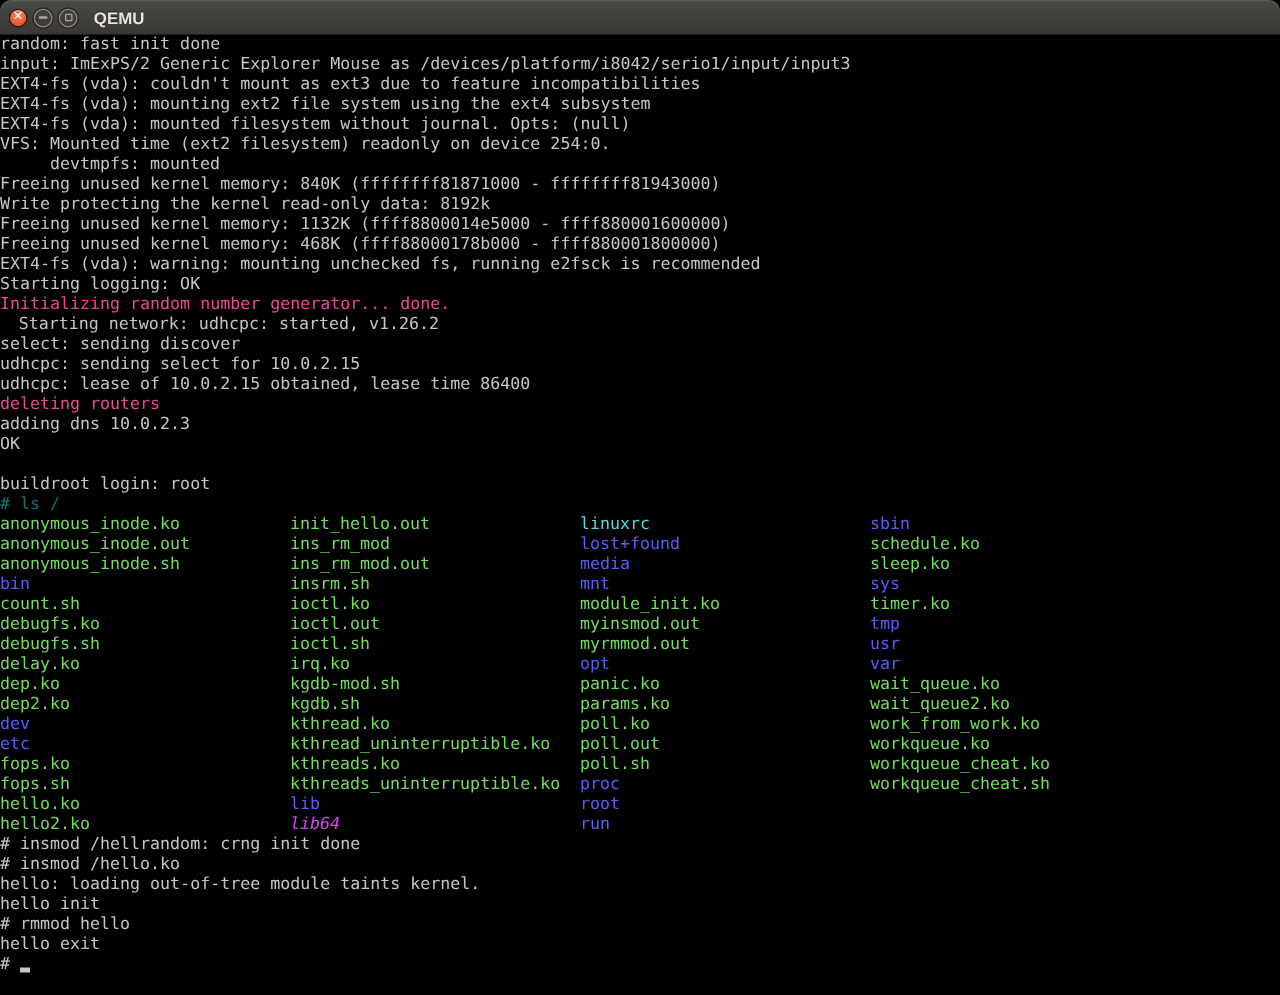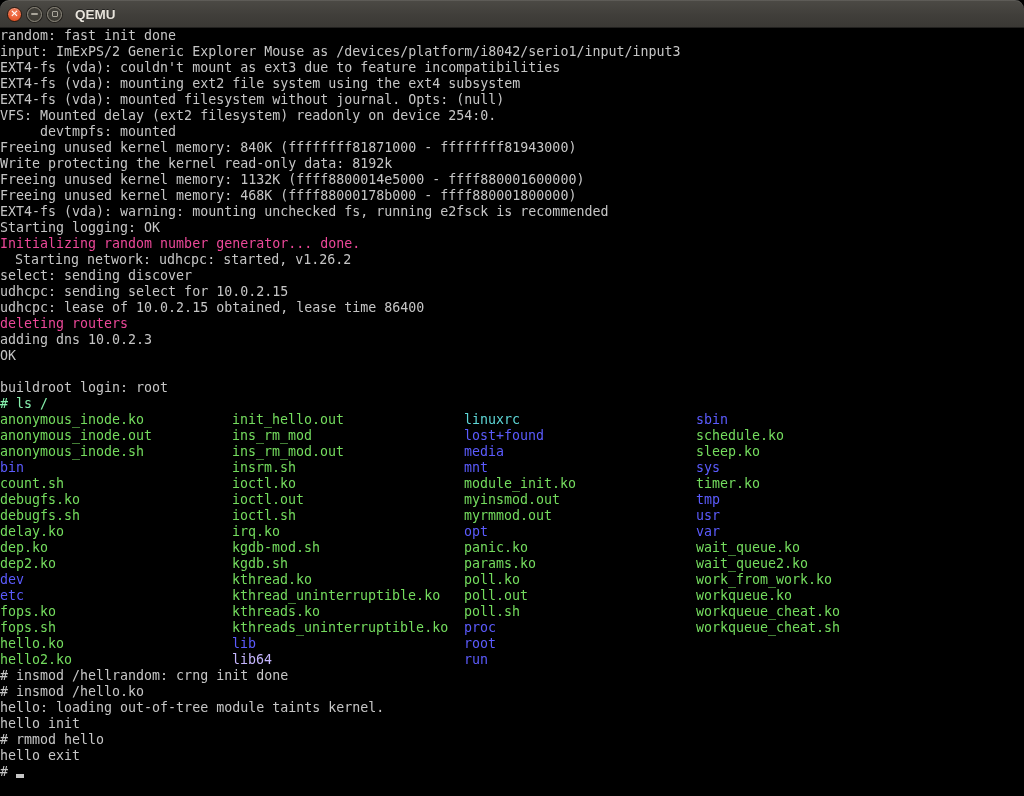--- a/index.html
+++ b/index.html
@@ -70,55 +70,55 @@
     </div>
     <div class="tb-title">QEMU</div>
   </div>
 
   <div class="console" id="console">
       <div class="line"><span style="color: rgb(198, 198, 198);">random: fast init done</span></div>
       <div class="line"><span style="color: rgb(198, 198, 198);">input: ImExPS/2 Generic Explorer Mouse as /devices/platform/i8042/serio1/input/input3</span></div>
       <div class="line"><span style="color: rgb(198, 198, 198);">EXT4-fs (vda): couldn't mount as ext3 due to feature incompatibilities</span></div>
       <div class="line"><span style="color: rgb(198, 198, 198);">EXT4-fs (vda): mounting ext2 file system using the ext4 subsystem</span></div>
       <div class="line"><span style="color: rgb(198, 198, 198);">EXT4-fs (vda): mounted filesystem without journal. Opts: (null)</span></div>
-      <div class="line"><span style="color: rgb(198, 198, 198);">VFS: Mounted delay (ext2 filesystem) readonly on device 254:0.</span></div>
+      <div class="line"><span style="color: rgb(198, 198, 198);">VFS: Mounted time (ext2 filesystem) readonly on device 254:0.</span></div>
       <div class="line"><span style="color: rgb(198, 198, 198); padding-left: 40px;">devtmpfs: mounted</span></div>
       <div class="line"><span style="color: rgb(198, 198, 198);">Freeing unused kernel memory: 840K (ffffffff81871000 - ffffffff81943000)</span></div>
       <div class="line"><span style="color: rgb(198, 198, 198); margin-top: 11px;">Write protecting the kernel read-only data: 8192k</span></div>
       <div class="line"><span style="color: rgb(198, 198, 198);">Freeing unused kernel memory: 1132K (ffff8800014e5000 - ffff880001600000)</span></div>
       <div class="line"><span style="color: rgb(198, 198, 198);">Freeing unused kernel memory: 468K (ffff88000178b000 - ffff880001800000)</span></div>
       <div class="line"><span style="color: rgb(198, 198, 198);">EXT4-fs (vda): warning: mounting unchecked fs, running e2fsck is recommended</span></div>
       <div class="line"><span style="color: rgb(198, 198, 198);">Starting logging: OK</span></div>
       <div class="line"><span style="color: #ec4899;">Initializing random number generator... done.</span></div>
       <div class="line"><span style="color: rgb(198, 198, 198); padding-left: 15px;">Starting network: udhcpc: started, v1.26.2</span></div>
       <div class="line"><span style="color: rgb(198, 198, 198);">select: sending discover</span></div>
       <div class="line"><span style="color: rgb(198, 198, 198);">udhcpc: sending select for 10.0.2.15</span></div>
       <div class="line"><span style="color: rgb(198, 198, 198);">udhcpc: lease of 10.0.2.15 obtained, lease time 86400</span></div>
       <div class="line"><span style="color: #ec4899;">deleting routers</span></div>
       <div class="line"><span style="color: rgb(198, 198, 198);">adding dns 10.0.2.3</span></div>
       <div class="line"><span style="color: rgb(198, 198, 198);">OK</span></div>
       <div class="line"></div>
       <div class="line"><span style="color: rgb(198, 198, 198);">buildroot login: root</span></div>
-      <div class="line"><span style="color: #86efac;"># ls /</span></div>
+      <div class="line"><span style="color: #0f766e;"># ls /</span></div>
       <div class="line"><span style="color: rgb(116, 220, 94); position: absolute; left: 0px; top: 0px;">anonymous_inode.ko</span><span style="color: rgb(116, 220, 94); position: absolute; left: 232px; top: 0px;">init_hello.out</span><span style="color: rgb(94, 215, 215); position: absolute; left: 464px; top: 0px;">linuxrc</span><span style="color: rgb(91, 91, 253); position: absolute; left: 696px; top: 0px;">sbin</span></div>
       <div class="line"><span style="color: rgb(116, 220, 94); position: absolute; left: 0px; top: 0px;">anonymous_inode.out</span><span style="color: rgb(116, 220, 94); position: absolute; left: 232px; top: 0px;">ins_rm_mod</span><span style="color: rgb(91, 91, 253); position: absolute; left: 464px; top: 0px;">lost+found</span><span style="color: rgb(116, 220, 94); position: absolute; left: 696px; top: 0px;">schedule.ko</span></div>
       <div class="line"><span style="color: rgb(116, 220, 94); position: absolute; left: 0px; top: 0px;">anonymous_inode.sh</span><span style="color: rgb(116, 220, 94); position: absolute; left: 232px; top: 0px;">ins_rm_mod.out</span><span style="color: rgb(91, 91, 253); position: absolute; left: 464px; top: 0px;">media</span><span style="color: rgb(116, 220, 94); position: absolute; left: 696px; top: 0px;">sleep.ko</span></div>
       <div class="line"><span style="color: rgb(91, 91, 253); position: absolute; left: 0px; top: 0px;">bin</span><span style="color: rgb(116, 220, 94); position: absolute; left: 232px; top: 0px;">insrm.sh</span><span style="color: rgb(91, 91, 253); position: absolute; left: 464px; top: 0px;">mnt</span><span style="color: rgb(91, 91, 253); position: absolute; left: 696px; top: 0px;">sys</span></div>
       <div class="line"><span style="color: rgb(116, 220, 94); position: absolute; left: 0px; top: 0px;">count.sh</span><span style="color: rgb(116, 220, 94); position: absolute; left: 232px; top: 0px;">ioctl.ko</span><span style="color: rgb(116, 220, 94); position: absolute; left: 464px; top: 0px;">module_init.ko</span><span style="color: rgb(116, 220, 94); position: absolute; left: 696px; top: 0px;">timer.ko</span></div>
       <div class="line"><span style="color: rgb(116, 220, 94); position: absolute; left: 0px; top: 0px;">debugfs.ko</span><span style="color: rgb(116, 220, 94); position: absolute; left: 232px; top: 0px;">ioctl.out</span><span style="color: rgb(116, 220, 94); position: absolute; left: 464px; top: 0px;">myinsmod.out</span><span style="color: rgb(91, 91, 253); position: absolute; left: 696px; top: 0px;">tmp</span></div>
       <div class="line"><span style="color: rgb(116, 220, 94); position: absolute; left: 0px; top: 0px;">debugfs.sh</span><span style="color: rgb(116, 220, 94); position: absolute; left: 232px; top: 0px;">ioctl.sh</span><span style="color: rgb(116, 220, 94); position: absolute; left: 464px; top: 0px;">myrmmod.out</span><span style="color: rgb(91, 91, 253); position: absolute; left: 696px; top: 0px;">usr</span></div>
       <div class="line"><span style="color: rgb(116, 220, 94); position: absolute; left: 0px; top: 0px;">delay.ko</span><span style="color: rgb(116, 220, 94); position: absolute; left: 232px; top: 0px;">irq.ko</span><span style="color: rgb(91, 91, 253); position: absolute; left: 464px; top: 0px;">opt</span><span style="color: rgb(91, 91, 253); position: absolute; left: 696px; top: 0px;">var</span></div>
       <div class="line"><span style="color: rgb(116, 220, 94); position: absolute; left: 0px; top: 0px;">dep.ko</span><span style="color: rgb(116, 220, 94); position: absolute; left: 232px; top: 0px;">kgdb-mod.sh</span><span style="color: rgb(116, 220, 94); position: absolute; left: 464px; top: 0px;">panic.ko</span><span style="color: rgb(116, 220, 94); position: absolute; left: 696px; top: 0px;">wait_queue.ko</span></div>
       <div class="line"><span style="color: rgb(116, 220, 94); position: absolute; left: 0px; top: 0px;">dep2.ko</span><span style="color: rgb(116, 220, 94); position: absolute; left: 232px; top: 0px;">kgdb.sh</span><span style="color: rgb(116, 220, 94); position: absolute; left: 464px; top: 0px;">params.ko</span><span style="color: rgb(116, 220, 94); position: absolute; left: 696px; top: 0px;">wait_queue2.ko</span></div>
       <div class="line"><span style="color: rgb(91, 91, 253); position: absolute; left: 0px; top: 0px;">dev</span><span style="color: rgb(116, 220, 94); position: absolute; left: 232px; top: 0px;">kthread.ko</span><span style="color: rgb(116, 220, 94); position: absolute; left: 464px; top: 0px;">poll.ko</span><span style="color: rgb(116, 220, 94); position: absolute; left: 696px; top: 0px;">work_from_work.ko</span></div>
       <div class="line"><span style="color: rgb(91, 91, 253); position: absolute; left: 0px; top: 0px;">etc</span><span style="color: rgb(116, 220, 94); position: absolute; left: 232px; top: 0px;">kthread_uninterruptible.ko</span><span style="color: rgb(116, 220, 94); position: absolute; left: 464px; top: 0px;">poll.out</span><span style="color: rgb(116, 220, 94); position: absolute; left: 696px; top: 0px;">workqueue.ko</span></div>
       <div class="line"><span style="color: rgb(116, 220, 94); position: absolute; left: 0px; top: 0px;">fops.ko</span><span style="color: rgb(116, 220, 94); position: absolute; left: 232px; top: 0px;">kthreads.ko</span><span style="color: rgb(116, 220, 94); position: absolute; left: 464px; top: 0px;">poll.sh</span><span style="color: rgb(116, 220, 94); position: absolute; left: 696px; top: 0px;">workqueue_cheat.ko</span></div>
       <div class="line"><span style="color: rgb(116, 220, 94); position: absolute; left: 0px; top: 0px;">fops.sh</span><span style="color: rgb(116, 220, 94); position: absolute; left: 232px; top: 0px;">kthreads_uninterruptible.ko</span><span style="color: rgb(91, 91, 253); position: absolute; left: 464px; top: 0px;">proc</span><span style="color: rgb(116, 220, 94); position: absolute; left: 696px; top: 0px;">workqueue_cheat.sh</span></div>
       <div class="line"><span style="color: rgb(116, 220, 94); position: absolute; left: 0px; top: 0px;">hello.ko</span><span style="color: rgb(91, 91, 253); position: absolute; left: 232px; top: 0px;">lib</span><span style="color: rgb(91, 91, 253); position: absolute; left: 464px; top: 0px; text-align: center;">root</span></div>
-      <div class="line"><span style="color: rgb(116, 220, 94); position: absolute; left: 0px; top: 0px;">hello2.ko</span><span style="color: #c4b5fd; position: absolute; left: 232px; top: 0px;">lib64</span><span style="color: rgb(91, 91, 253); position: absolute; left: 464px; top: 0px;">run</span></div>
+      <div class="line"><span style="color: rgb(116, 220, 94); position: absolute; left: 0px; top: 0px;">hello2.ko</span><span style="color: #d946ef; position: absolute; left: 232px; top: 0px; font-style: italic;">lib64</span><span style="color: rgb(91, 91, 253); position: absolute; left: 464px; top: 0px;">run</span></div>
       <div class="line"><span style="color: rgb(198, 198, 198);"># insmod /hellrandom: crng init done</span></div>
       <div class="line"><span style="color: rgb(198, 198, 198);"># insmod /hello.ko</span></div>
       <div class="line"><span style="color: rgb(198, 198, 198);">hello: loading out-of-tree module taints kernel.</span></div>
       <div class="line"><span style="color: rgb(198, 198, 198);">hello init</span></div>
       <div class="line"><span style="color: rgb(198, 198, 198);"># rmmod hello</span></div>
       <div class="line"><span style="color: rgb(198, 198, 198);">hello exit</span></div>
       <div class="line"><span style="color: rgb(198, 198, 198);"># </span><span class="cursor" style="background: rgb(198, 198, 198); position: absolute; left: 16px;"></span></div>
     </div>
 </div>
 

